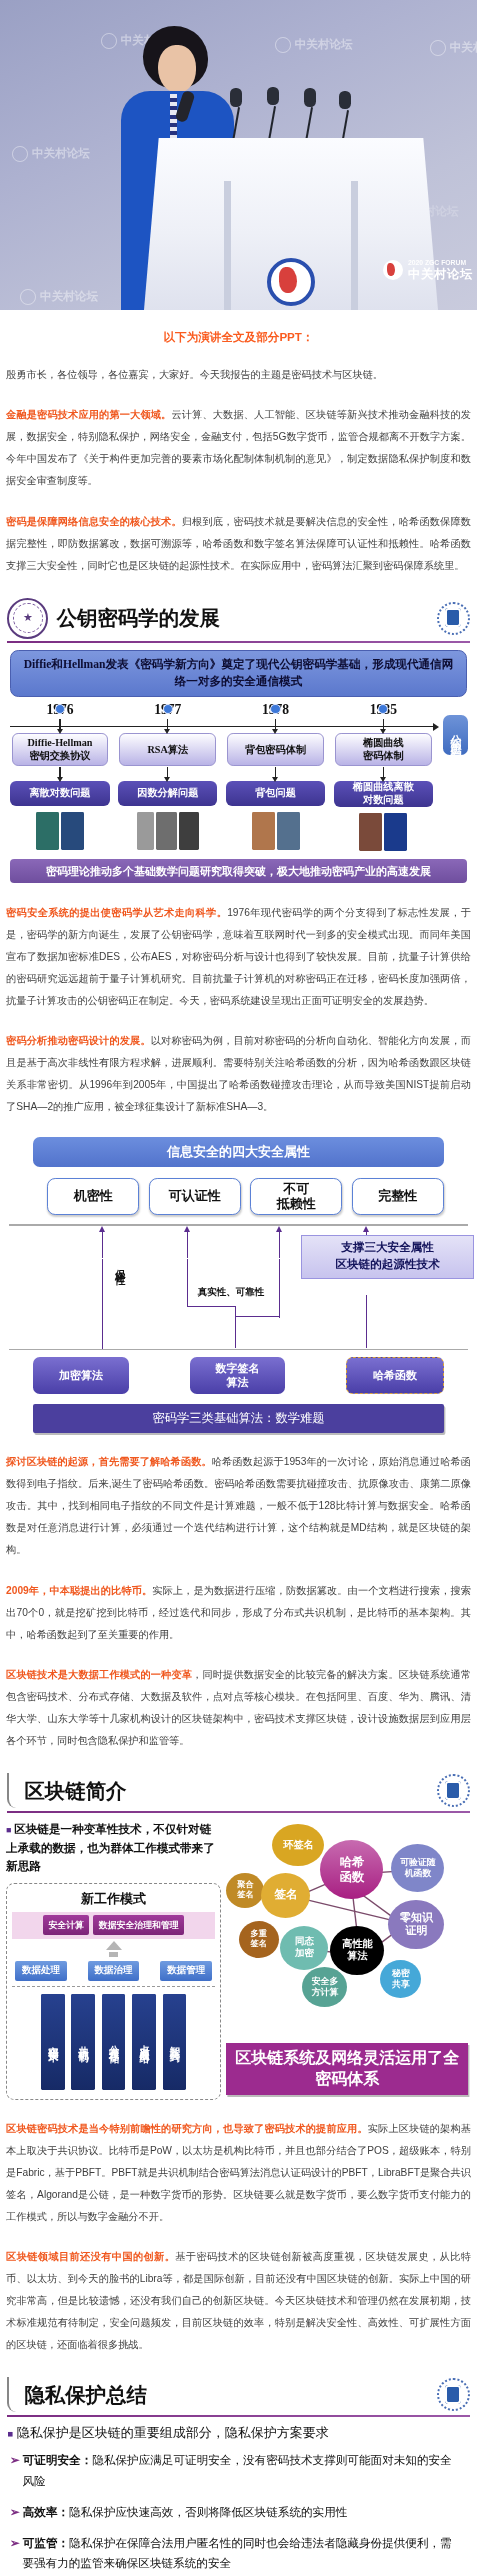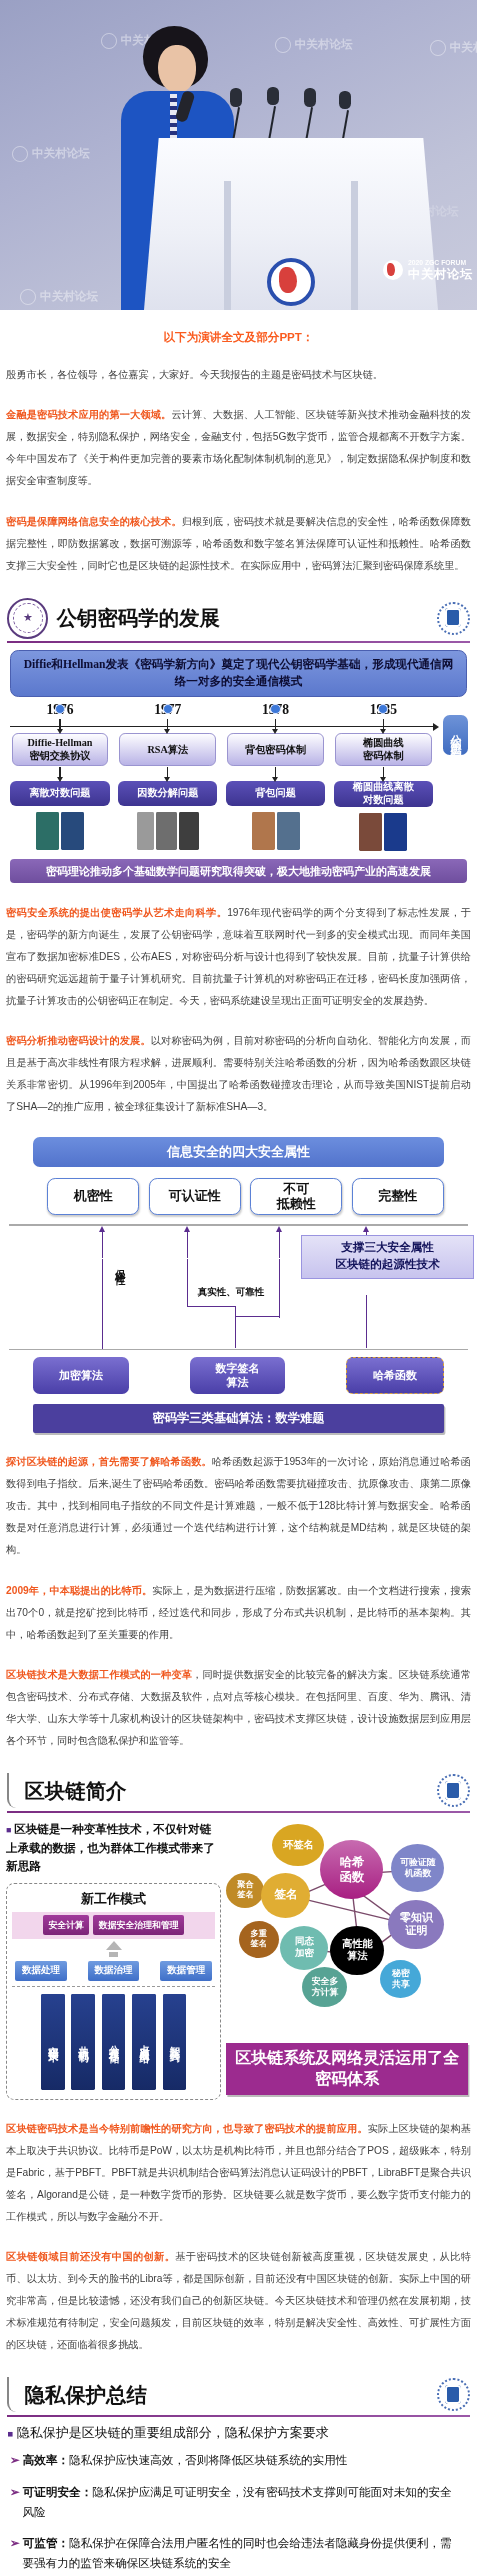--- a/index.html
+++ b/index.html
@@ -127,21 +127,21 @@
   .s2-hlabel{position:absolute;font-weight:bold;font-size:9.5px;color:#111;text-align:center;}
   .s2-support{position:absolute;background:linear-gradient(180deg,#e4e2f7,#c7c3ee);
               border:0.7px solid #9a94e0;color:#14145c;font-weight:bold;font-size:11.6px;
               text-align:center;padding:4.1px 6.8px;white-space:pre-line;line-height:1.45;}
   .s2-algos{display:flex;justify-content:space-between;padding:0 27px;margin-top:2.7px;}
   .abox{min-width:82px;min-height:30px;display:flex;align-items:center;justify-content:center;
         background:linear-gradient(180deg,#7a6fd0,#4a3fa8);border-radius:6.8px;color:#fff;
         font-weight:bold;font-size:11px;text-align:center;white-space:pre-line;line-height:1.25;
         padding:2.7px 6.8px;}
   .abox.hash{border:1.4px dashed #d8a23c;}
-  .s2-bottom{margin:9.5px 27px 4.1px;background:#4b3f9e;color:#fff;font-weight:bold;font-size:12.3px;
+  .s2-bottom{margin:9.5px 27px 4.1px;background:#4b3f9e;color:#fff;font-weight:normal;font-size:12.3px;
              text-align:center;padding:6.1px 5.4px;border-radius:2px;box-shadow:1.4px 2px 0 #bbb;}
 
   
   .s3-body{display:flex;gap:5.4px;}
   .s3-left{width:215px;flex:none;}
   .s3-bullet{font-size:11.6px;font-weight:bold;color:#111;line-height:1.6;margin:1.4px 0 6.8px;}
   .s3-bullet::before{content:"■";color:#5b2d8e;margin-right:2.7px;font-size:8.9px;}
   .newbox{border:1.4px dashed #888;border-radius:8.2px;padding:5.4px;}
   .newbox-title{text-align:center;font-size:13px;font-weight:bold;color:#111;margin-bottom:4.1px;}
   .nb-top{display:flex;gap:4.1px;background:#f2d6ec;padding:3.4px;justify-content:center;}
@@ -467,21 +467,21 @@
     <p class="para"><span class="lead">区块链领域目前还没有中国的创新。</span><span>基于密码技术的区块链创新被高度重视，区块链发展史，从比特币、以太坊、到今天的脸书的Libra等，都是国际创新，目前还没有中国区块链的创新。实际上中国的研究非常高，但是比较遗憾，还没有我们自己的创新区块链。今天区块链技术和管理仍然在发展初期，技术标准规范有待制定，安全问题频发，目前区块链的效率，特别是解决安全性、高效性、可扩展性方面的区块链，还面临着很多挑战。</span></p>
 
     <section class="slide">
       <div class="slide-head">
         <span class="curl"></span>
         <span class="slide-title">隐私保护总结</span>
         <span class="ilogo"></span>
       </div>
       <div class="slide-rule"></div>
       <div class="s4-bullet">隐私保护是区块链的重要组成部分，隐私保护方案要求</div>
+      <div class="s4-point"><span class="s4-term">可证明安全：</span><span>隐私保护应满足可证明安全，没有密码技术支撑则可能面对未知的安全风险</span></div>
       <div class="s4-point"><span class="s4-term">高效率：</span><span>隐私保护应快速高效，否则将降低区块链系统的实用性</span></div>
-      <div class="s4-point"><span class="s4-term">可证明安全：</span><span>隐私保护应满足可证明安全，没有密码技术支撑则可能面对未知的安全风险</span></div>
       <div class="s4-point"><span class="s4-term">可监管：</span><span>隐私保护在保障合法用户匿名性的同时也会给违法者隐藏身份提供便利，需要强有力的监管来确保区块链系统的安全</span></div>
 
     </section>
 
   </div>
 </div>
 
 
 </body></html>

